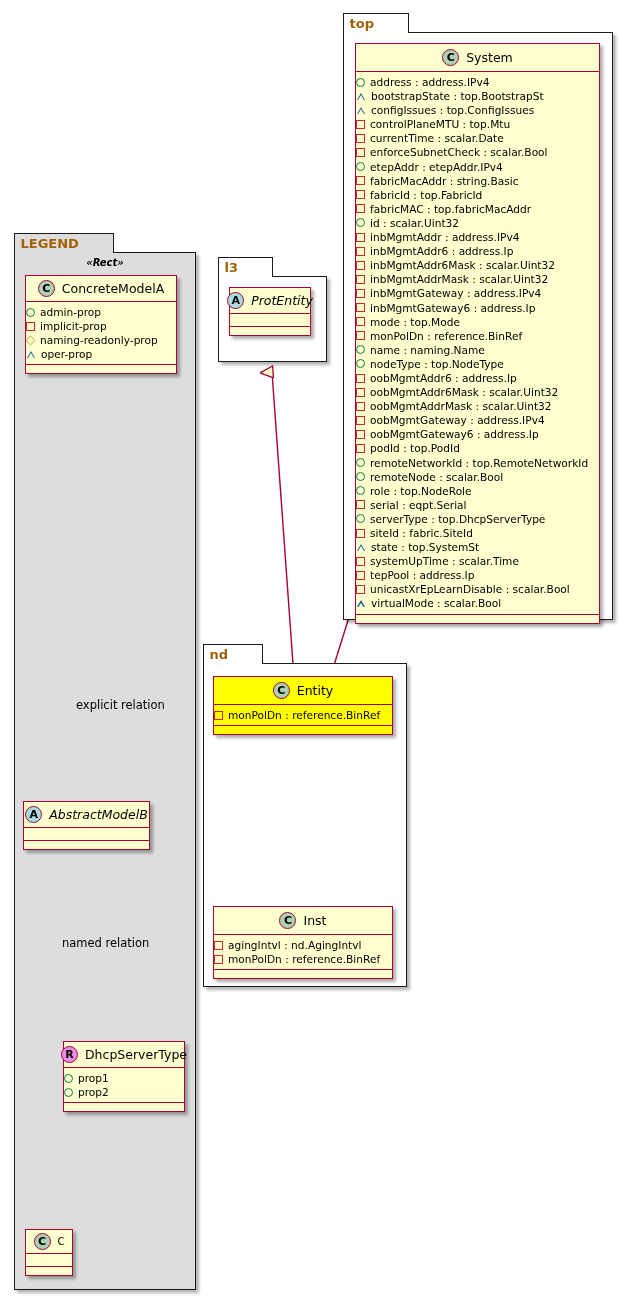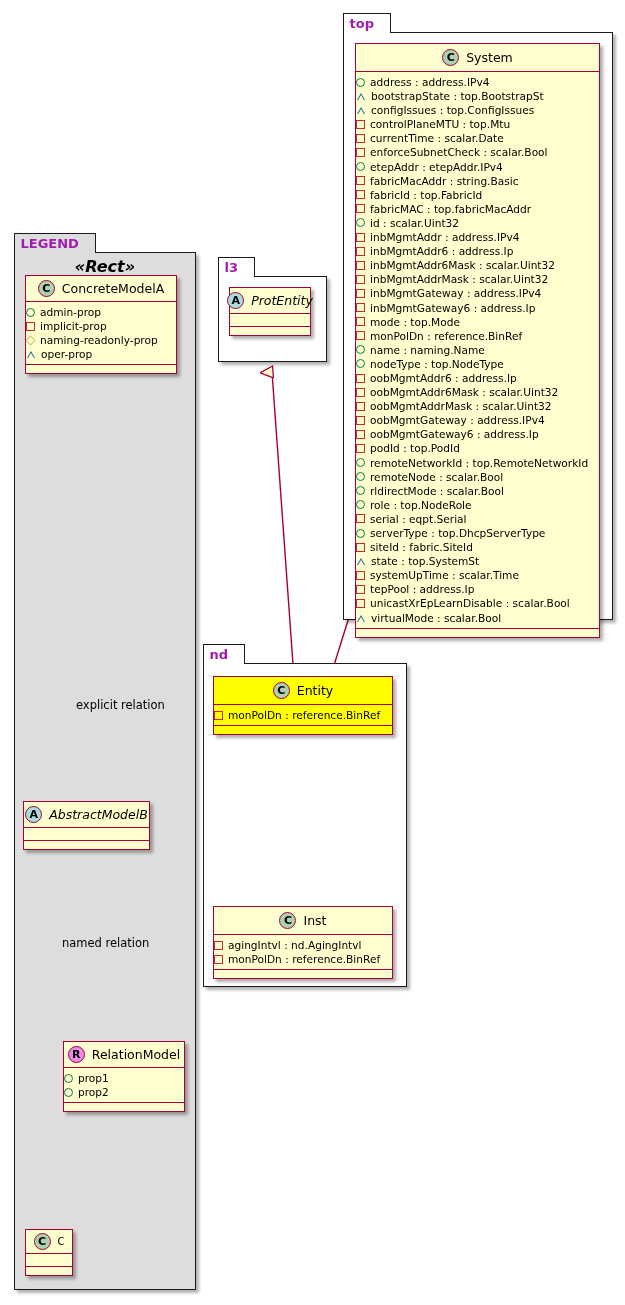--- a/index.html
+++ b/index.html
@@ -30,24 +30,24 @@
   }
   .pkg.grey { background: #dddddd; }
   .pkg-tab {
     position: absolute;
     top: -20px; left: -1.5px;
     height: 20px;
     background: #ffffff;
     border: 1.5px solid #1a1a1a;
     border-bottom: none;
     box-sizing: border-box;
-    padding: 0 16px 0 6px;
+    padding: 0 34px 0 6px;
     font-size: 13px;
     font-weight: bold;
-    color: #a21caf;
+    color: #a16207;
     line-height: 19px;
     white-space: nowrap;
   }
   .pkg.grey > .pkg-tab { background: #dddddd; text-align: center; }
   .pkg-tab .fold {
     position: absolute;
     right: 0; top: 0;
     width: 0; height: 0;
     border-left: 11px solid transparent;
     border-bottom: 20px solid #ffffff;
@@ -149,21 +149,21 @@
     position: absolute;
     left: -3.0px; top: 3.0px;
     width: 0; height: 0;
     border-left: 3.0px solid transparent;
     border-right: 3.0px solid transparent;
     border-bottom: 5.1px solid #FEFECE;
     z-index: 1;
   }
   .stereo {
     position: absolute;
-    font-size: 16px;
+    font-size: 10px;
     font-style: italic;
     font-weight: bold;
     color: #000000;
   }
   .edge-label {
     position: absolute;
     font-size: 11.5px;
     color: #000000;
     white-space: nowrap;
     z-index: 4;
@@ -327,24 +327,20 @@
           <div class="attr">
             <span class="mk circle"></span>
             <span>remoteNetworkId : top.RemoteNetworkId</span>
           </div>
           <div class="attr">
             <span class="mk circle"></span>
             <span>remoteNode : scalar.Bool</span>
           </div>
           <div class="attr">
             <span class="mk circle"></span>
-            <span>rldirectMode : scalar.Bool</span>
-          </div>
-          <div class="attr">
-            <span class="mk circle"></span>
             <span>role : top.NodeRole</span>
           </div>
           <div class="attr">
             <span class="mk square"></span>
             <span>serial : eqpt.Serial</span>
           </div>
           <div class="attr">
             <span class="mk circle"></span>
             <span>serverType : top.DhcpServerType</span>
           </div>
@@ -471,21 +467,21 @@
         <span class="badge A">A</span>
         <span class="cls-name italic">AbstractModelB</span>
       </div>
       <div class="cls-body empty"></div>
       <div class="cls-foot"></div>
     </div>
 
     <div class="cls" style="left:48px; top:788px; width:122px;">
       <div class="cls-head" style="padding:4px 7px;">
         <span class="badge R">R</span>
-        <span class="cls-name">RelationModel</span>
+        <span class="cls-name">DhcpServerType</span>
       </div>
       <div class="cls-body" id="relationmodel-attrs">
           <div class="attr">
             <span class="mk circle"></span>
             <span>prop1</span>
           </div>
           <div class="attr">
             <span class="mk circle"></span>
             <span>prop2</span>
           </div>

